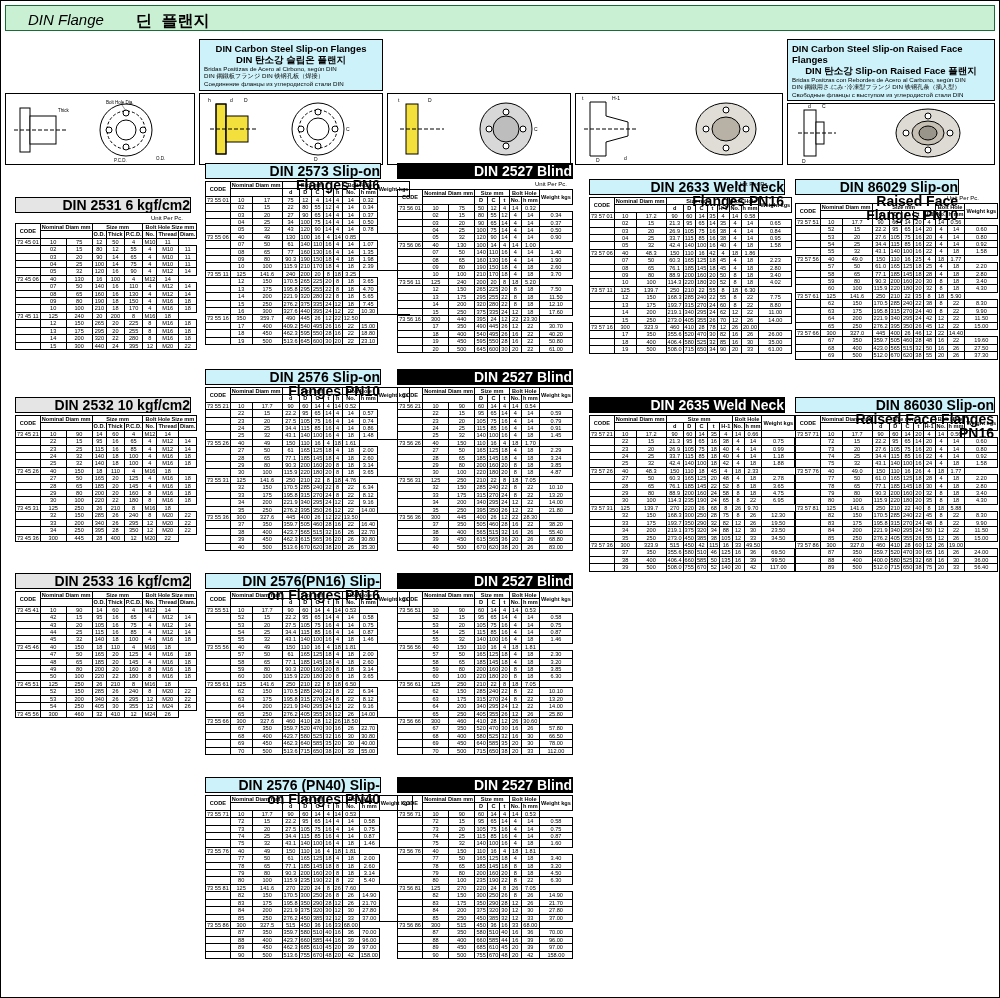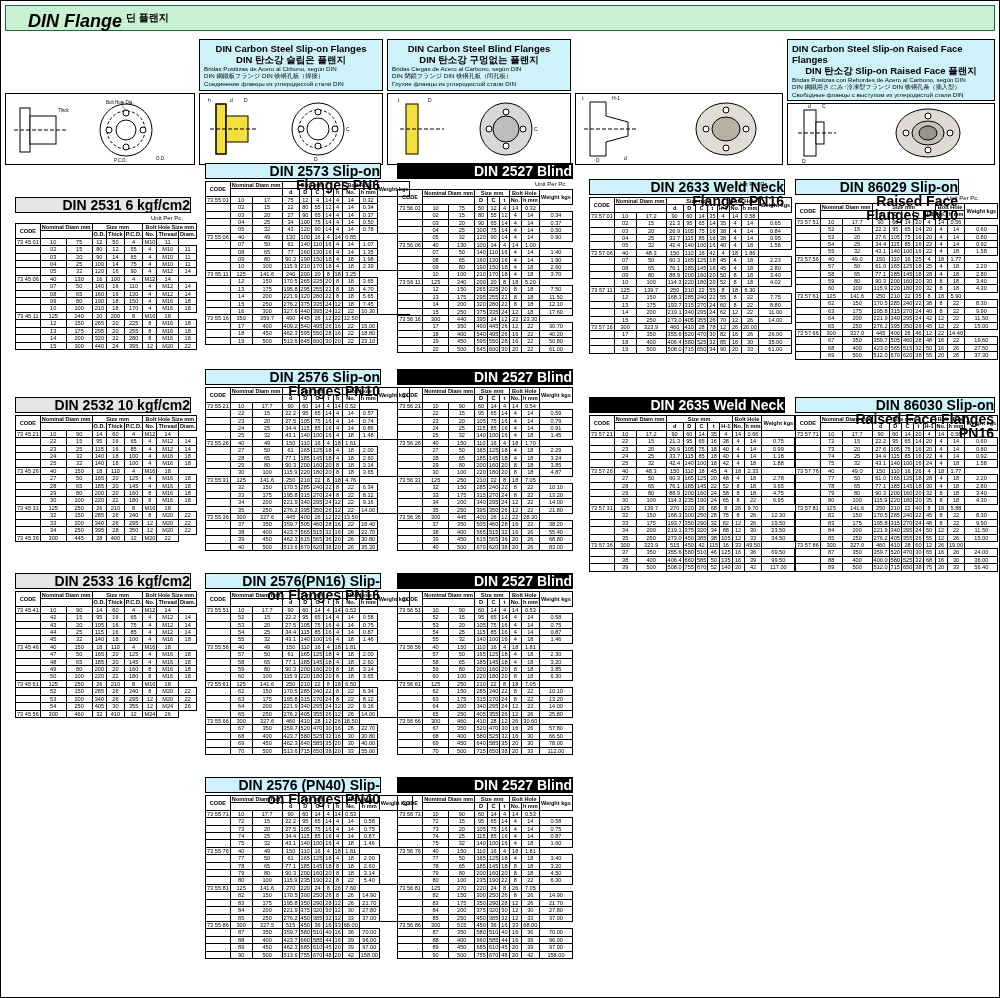--- a/index.html
+++ b/index.html
@@ -1,21 +1,21 @@
 <!DOCTYPE html>
 <html><head>
 <meta charset="utf-8">
 <style>
   html,body{margin:0;padding:0;background:#ffffff;}
   body{width:1000px;height:998px;font-family:"Liberation Sans",sans-serif;color:#000;position:relative;overflow:hidden;}
   .page{position:relative;width:1000px;height:998px;box-sizing:border-box;border:1px solid #000;}
   
   .hdr{position:absolute;left:4px;top:4px;width:990px;height:26px;background:#c9f0d2;border:1px solid #1a6b35;box-sizing:border-box;}
-  .hdr .t1{position:absolute;left:22px;top:5px;font-style:italic;font-weight:bold;font-size:18px;}
-  .hdr .t2{position:absolute;left:120px;top:5px;font-weight:bold;font-size:10px;}
+  .hdr .t1{position:absolute;left:22px;top:5px;font-style:italic;font-weight:normal;font-size:15px;}
+  .hdr .t2{position:absolute;left:130px;top:5px;font-weight:bold;font-size:16px;font-family:Liberation Mono, monospace;}
   
   .sect{position:absolute;box-sizing:border-box;border:1px solid #000;background:#cdf2fa;padding:3px 4px;}
   .sect .s-en{font-weight:bold;font-size:9.5px;line-height:11px;}
   .sect .s-kr{font-weight:bold;font-size:9.5px;line-height:11px;}
   .sect .s-sm{font-size:6.2px;line-height:7.4px;}
   .sect.center{text-align:center;}
   
   .cap{position:absolute;box-sizing:border-box;border:1px solid #000;background:#cdf2fa;font-weight:bold;font-size:14px;text-align:right;line-height:14px;height:16px;padding-left:32px;}
   .cap.dark{background:#000;color:#fff;border-color:#000;}
   .cap.green{background:#e5e5e5;}
@@ -40,27 +40,20 @@
 
 
   <div class="sect center" style="left:198px;top:38px;width:184px;height:52px;">
     <div class="s-en">DIN Carbon Steel Slip-on Flanges</div>
     <div class="s-kr">DIN 탄소강 슬립온 플랜지</div>
     <div class="s-sm" style="text-align:left;">Bridas Positizas de Acero al Cirbono, según DIN</div>
     <div class="s-sm" style="text-align:left;">DIN 鋼鐵板フランジ DIN 铁钢孔板（焊接）</div>
     <div class="s-sm" style="text-align:left;">Соединение фланцы из углеродистой стали DIN</div>
   </div>
 
-  <div class="sect center" style="left:386px;top:38px;width:184px;height:52px;">
-    <div class="s-en">DIN Carbon Steel Blind Flanges</div>
-    <div class="s-kr">DIN 탄소강 구멍없는 플랜지</div>
-    <div class="s-sm" style="text-align:left;">Bridas Ciegas de Acero al Carbono, según DIN</div>
-    <div class="s-sm" style="text-align:left;">DIN 閉鎖フランジ DIN 铁钢孔板（闭孔板）</div>
-    <div class="s-sm" style="text-align:left;">Глухие фланцы из углеродистой стали DIN</div>
-  </div>
 
 
   <div class="sect" style="left:786px;top:38px;width:208px;height:62px;">
     <div class="s-en">DIN Carbon Steel  Slip-on Raised Face Flanges</div>
     <div class="s-kr" style="text-align:center;">DIN 탄소강 Slip-on Raised Face 플랜지</div>
     <div class="s-sm">Bridas Positzas con Rebordes de Acero al Carbono, según DIN</div>
     <div class="s-sm">DIN 鋼鐵用さ.にみ･冷凍型フランジ DIN 铁钢孔条（插入型）</div>
     <div class="s-sm">Свободные фланцы с выступом из углеродистой стали DIN</div>
   </div>
 

